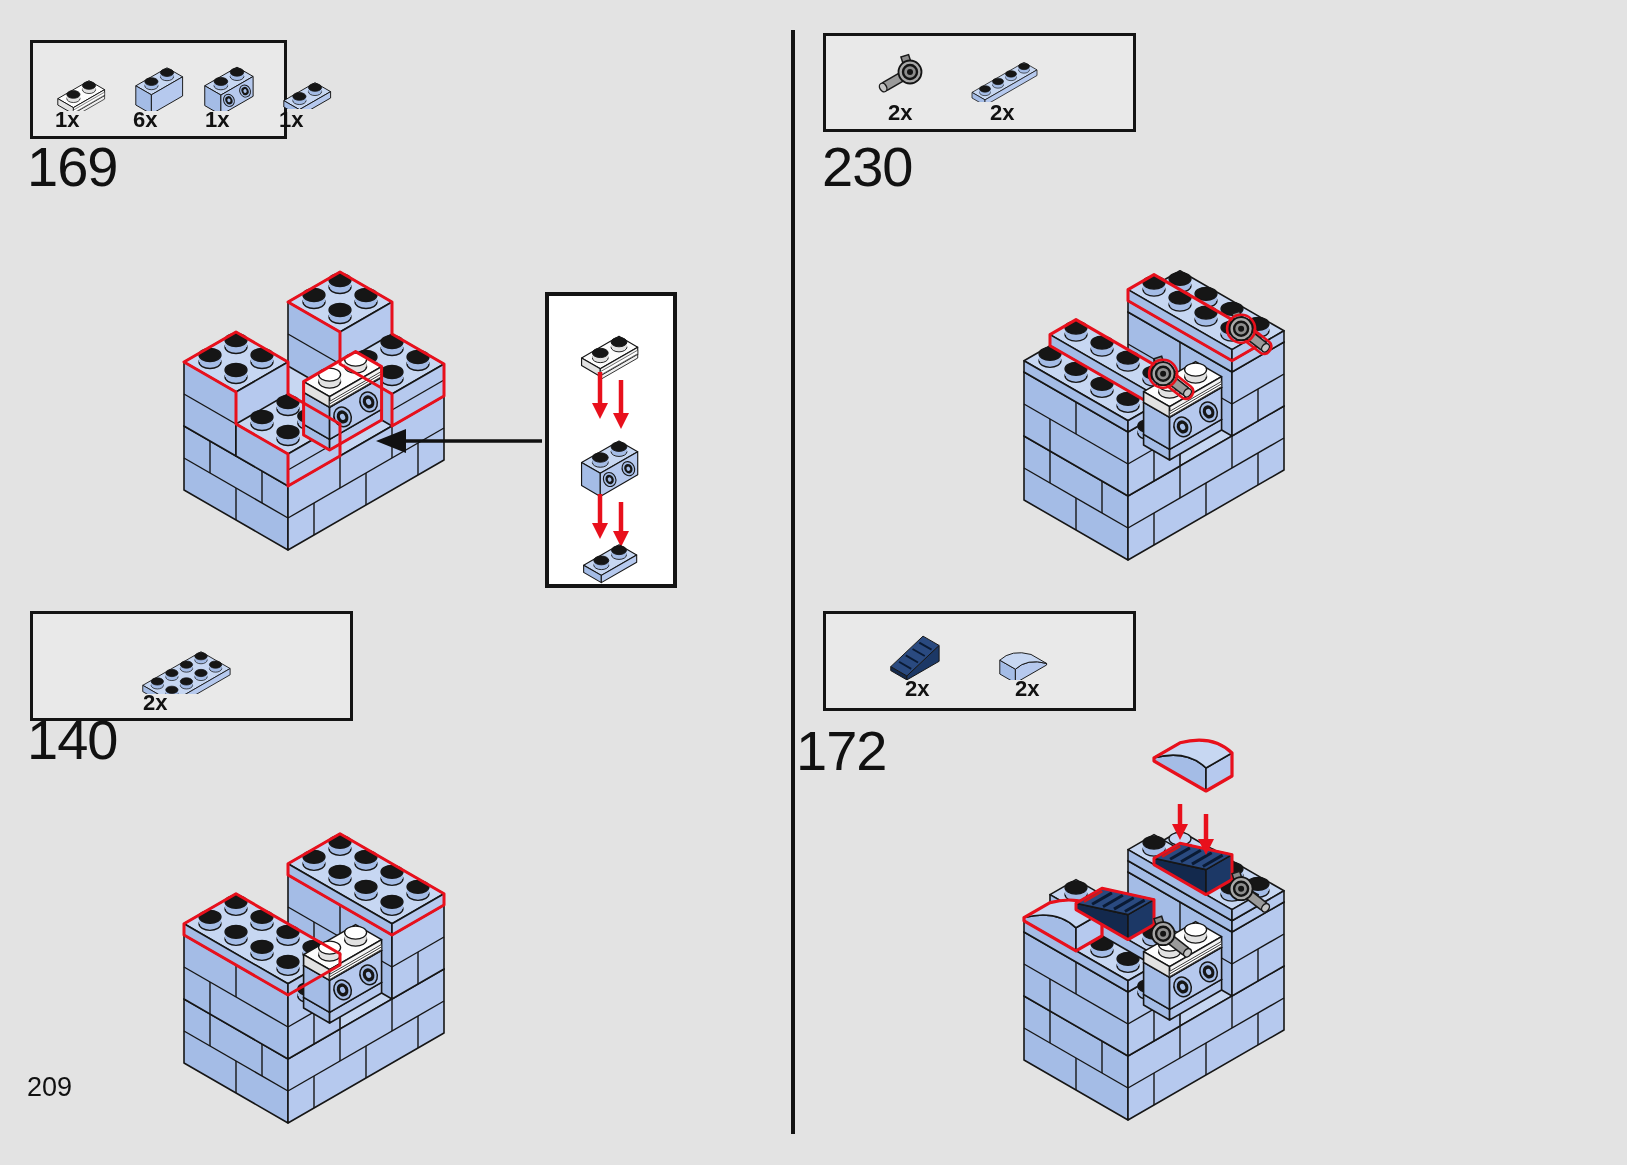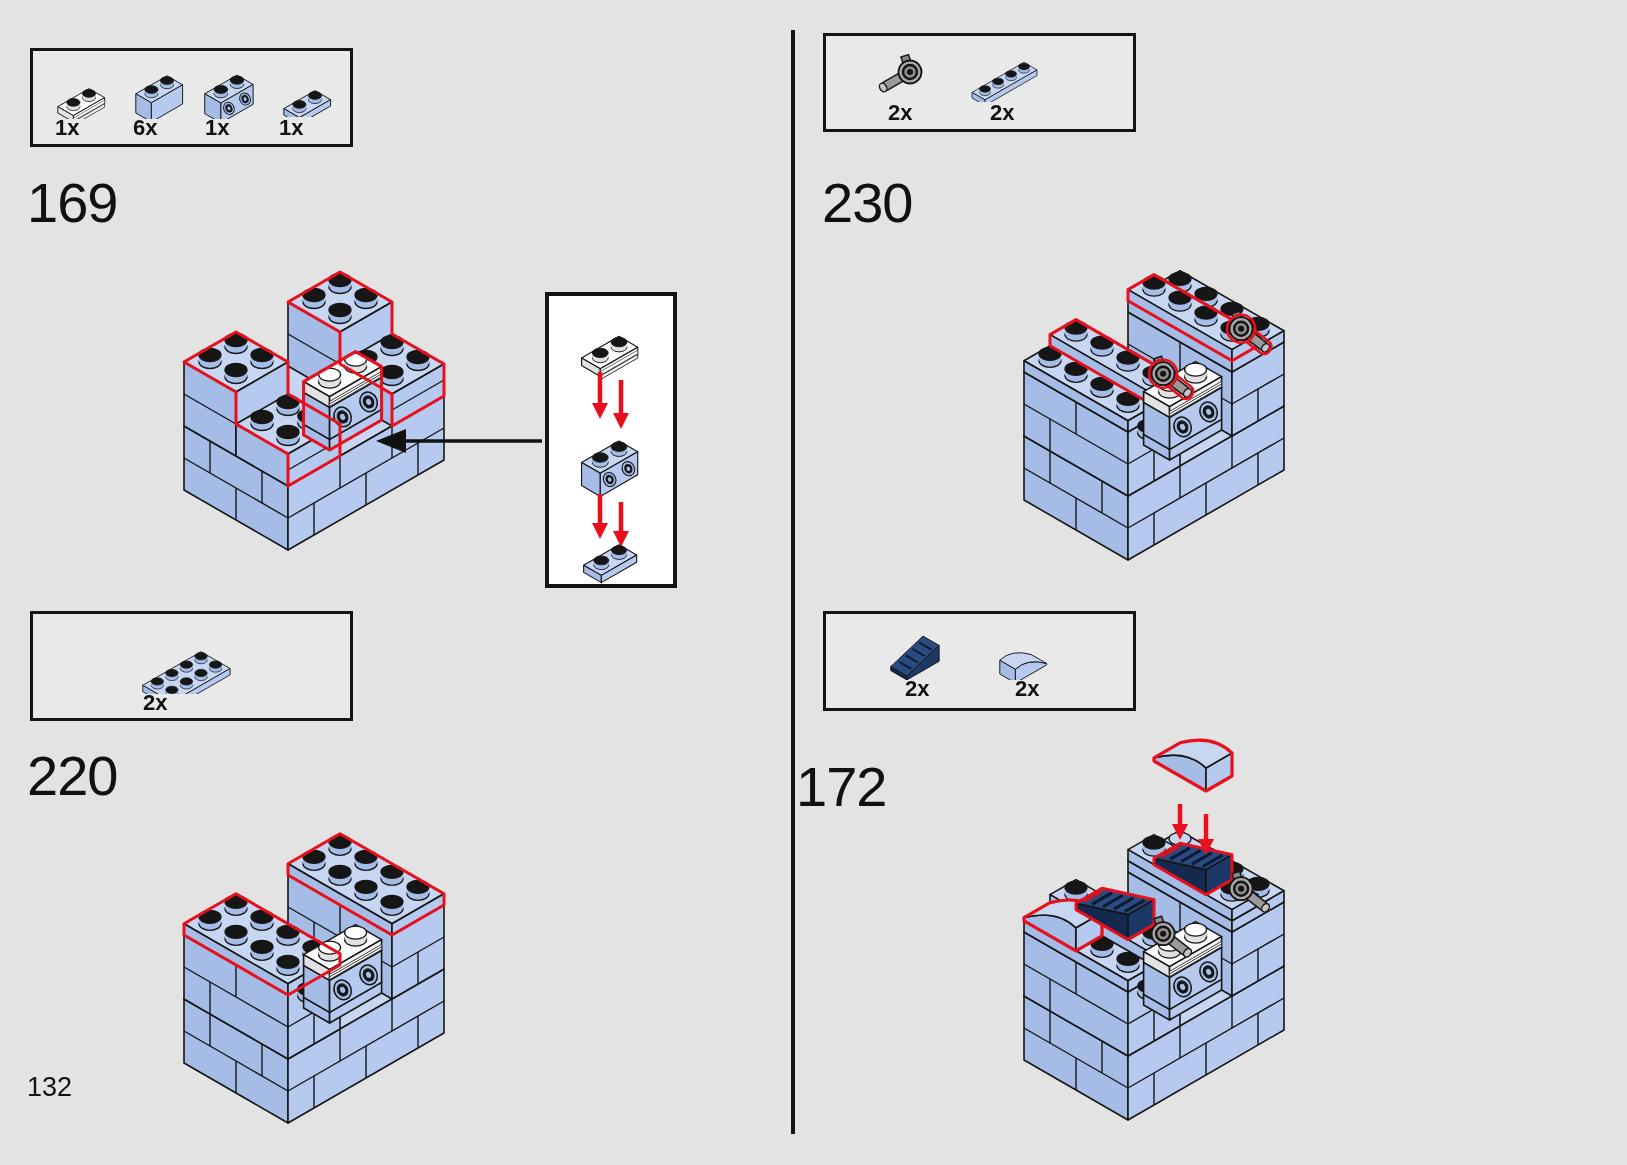--- a/index.html
+++ b/index.html
@@ -1,35 +1,35 @@
 <!DOCTYPE html>
 <html><head>
 <meta charset="utf-8">
 <style>
   html,body{margin:0;padding:0;background:#cfcfcf;}
   .page{position:relative;width:1627px;height:1165px;background:#e3e3e3;overflow:hidden;
         font-family:"Liberation Sans",sans-serif;color:#141414;}
   .parts-box{position:absolute;border:3px solid #141414;background:#e9e9e9;box-sizing:border-box;}
   .parts-box svg{position:absolute;}
   .qty{position:absolute;font-size:22px;font-weight:bold;letter-spacing:0px;color:#111;}
-  .step-number{position:absolute;font-size:56px;font-weight:400;letter-spacing:-1px;color:#111;line-height:1;margin-top:36px;}
+  .step-number{position:absolute;font-size:56px;font-weight:400;letter-spacing:-1px;color:#111;line-height:1;}
   .callout{position:absolute;left:545px;top:292px;width:132px;height:296px;border:4px solid #141414;
            background:#ffffff;box-sizing:border-box;}
   .divider{position:absolute;left:791px;top:30px;width:4px;height:1104px;background:#141414;}
   .page-number{position:absolute;left:27px;top:1072px;font-size:27px;color:#111;}
   .scene{position:absolute;}
 </style>
 </head>
 <body>
 
 <div class="page">
 
   <div class="divider"></div>
 
-  <div class="parts-box" style="left:30px;top:48px;width:323px;height:99px">
+  <div class="parts-box" style="left:30px;top:40px;width:257px;height:99px">
     <svg id="th-169-0" style="left:14px;top:4px" width="80" height="64">
         <g transform="translate(42,40) scale(0.6)">
           <polygon points="0,-10.6 26,4.4 -26,34.4 -52,19.4" fill="#fdfdfd" stroke="#161616" stroke-width="1.6" stroke-linejoin="round"></polygon>
           <polygon points="-52,19.4 -26,34.4 -26,45 -52,30" fill="#e2e2e2" stroke="#161616" stroke-width="1.6" stroke-linejoin="round"></polygon>
           <polygon points="26,4.4 -26,34.4 -26,45 26,15" fill="#f4f4f4" stroke="#161616" stroke-width="1.6" stroke-linejoin="round"></polygon>
           <polygon points="26,20.1 -26,50.1 -26,44.4 26,14.4" fill="#efefef" stroke="#161616" stroke-width="1.2" stroke-linejoin="round"></polygon>
           <polygon points="26,13.4 -26,43.4 -26,38.6 26,8.6" fill="#ffffff" stroke="#3a3a3a" stroke-width="1" stroke-linejoin="round"></polygon>
           <ellipse cx="0" cy="4.4" rx="11" ry="6.5" fill="#e2e2e2" stroke="#161616" stroke-width="1.3"></ellipse>
           <rect x="-11" y="-2.5999999999999996" width="22" height="7" fill="#e2e2e2"></rect>
           <ellipse cx="0" cy="-2.5999999999999996" rx="11" ry="6.5" fill="#161616" stroke="#161616" stroke-width="1.3"></ellipse>
@@ -302,21 +302,21 @@
           <ellipse cx="-26" cy="48.8" rx="11" ry="6.5" fill="#a4bce6" stroke="#161616" stroke-width="1.3"></ellipse>
           <rect x="-37" y="41.8" width="22" height="7" fill="#a4bce6"></rect>
           <ellipse cx="-26" cy="41.8" rx="11" ry="6.5" fill="#161616" stroke="#161616" stroke-width="1.3"></ellipse>
           <ellipse cx="-52" cy="63.8" rx="11" ry="6.5" fill="#a4bce6" stroke="#161616" stroke-width="1.3"></ellipse>
           <rect x="-63" y="56.8" width="22" height="7" fill="#a4bce6"></rect>
           <ellipse cx="-52" cy="56.8" rx="11" ry="6.5" fill="#161616" stroke="#161616" stroke-width="1.3"></ellipse>
         </g>
       </svg>
     <span class="qty" style="left:110px;top:76px">2x</span>
   </div>
-  <div class="step-number" style="left:27px;top:712px">220</div>
+  <div class="step-number" style="left:27px;top:712px">140</div>
 
   <svg id="scene-170" class="scene" style="left:140px;top:818px" width="390" height="330">
       <g transform="translate(200,155)">
         <polygon points="0,-64 104,-4 -52,86 -156,26" fill="#c7d7f2" stroke="#161616" stroke-width="1.6" stroke-linejoin="round"></polygon>
         <polygon points="-156,26 -52,86 -52,150 -156,90" fill="#a4bce6" stroke="#161616" stroke-width="1.6" stroke-linejoin="round"></polygon>
         <polygon points="104,-4 -52,86 -52,150 104,60" fill="#b6c9ee" stroke="#161616" stroke-width="1.6" stroke-linejoin="round"></polygon>
         <line x1="104" y1="28" x2="-52" y2="118" stroke="#161616" stroke-width="1.4"></line>
         <line x1="-156" y1="58" x2="-52" y2="118" stroke="#161616" stroke-width="1.4"></line>
         <line x1="26" y1="105" x2="26" y2="73" stroke="#161616" stroke-width="1.4"></line>
         <line x1="78" y1="75" x2="78" y2="43" stroke="#161616" stroke-width="1.4"></line>
@@ -801,14 +801,14 @@
         <polygon points="52,-194 26,-179 26,-202 52,-217" fill="#b6c9ee" stroke="#161616" stroke-width="1.6" stroke-linejoin="round"></polygon>
         <path d="M 0,-227.2 Q 32.5,-235.7 52,-217 L 26,-202 Q 6.5,-220.7 -26,-212.2 Z" fill="#c7d7f2" stroke="#161616" stroke-width="1.6" stroke-linejoin="round"></path>
         <path d="M 0,-227.2 Q 32.5,-235.7 52,-217 L 52,-194 L 26,-179 L -26,-209 L -26,-212.2 Z" fill="none" stroke="#e8101c" stroke-width="3.2" stroke-linejoin="round"></path>
         <line x1="0" y1="-166" x2="0" y2="-142" stroke="#e8101c" stroke-width="4.5"></line>
         <polygon points="-8,-146 8,-146 0,-130" fill="#e8101c"></polygon>
         <line x1="26" y1="-156" x2="26" y2="-127" stroke="#e8101c" stroke-width="4.5"></line>
         <polygon points="18,-131 34,-131 26,-115" fill="#e8101c"></polygon>
       </g>
     </svg>
 
-  <div class="page-number">132</div>
+  <div class="page-number">209</div>
 </div>
 
 </body></html>

